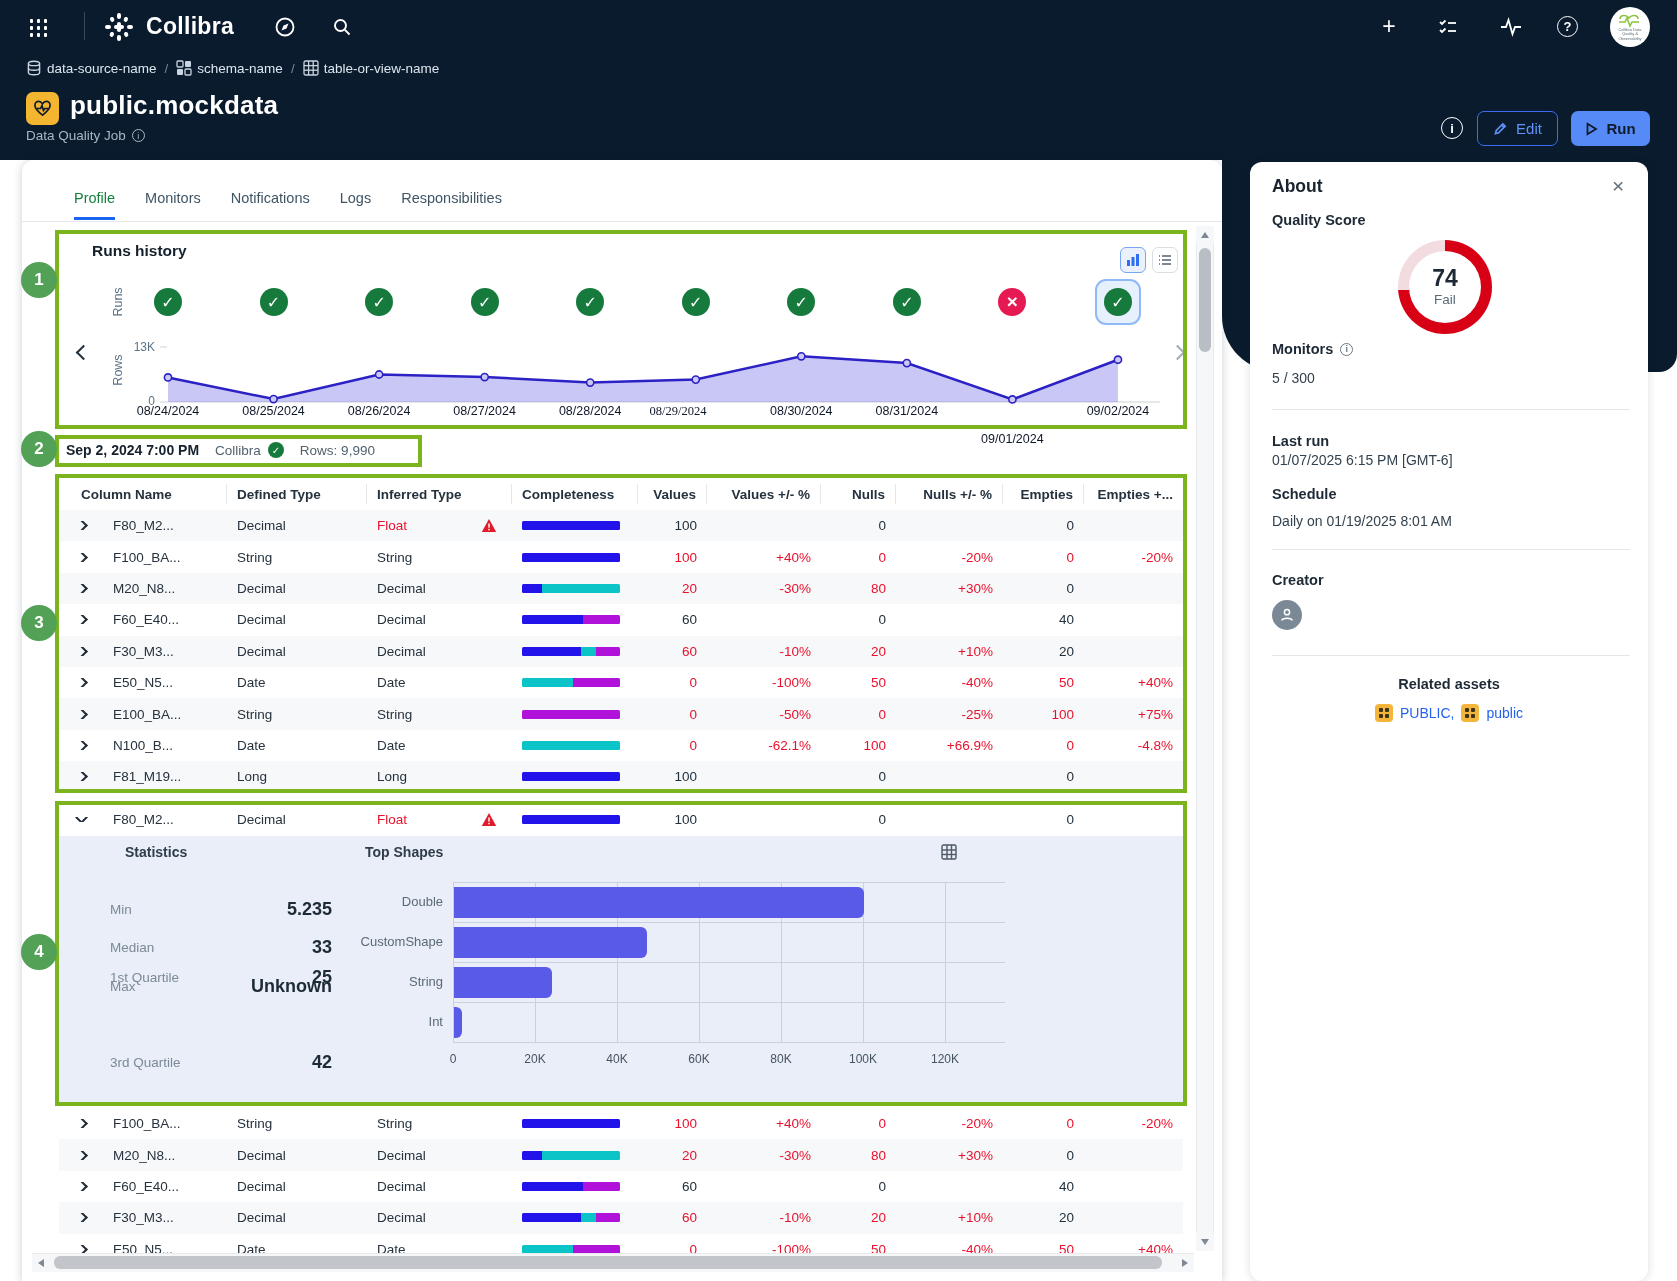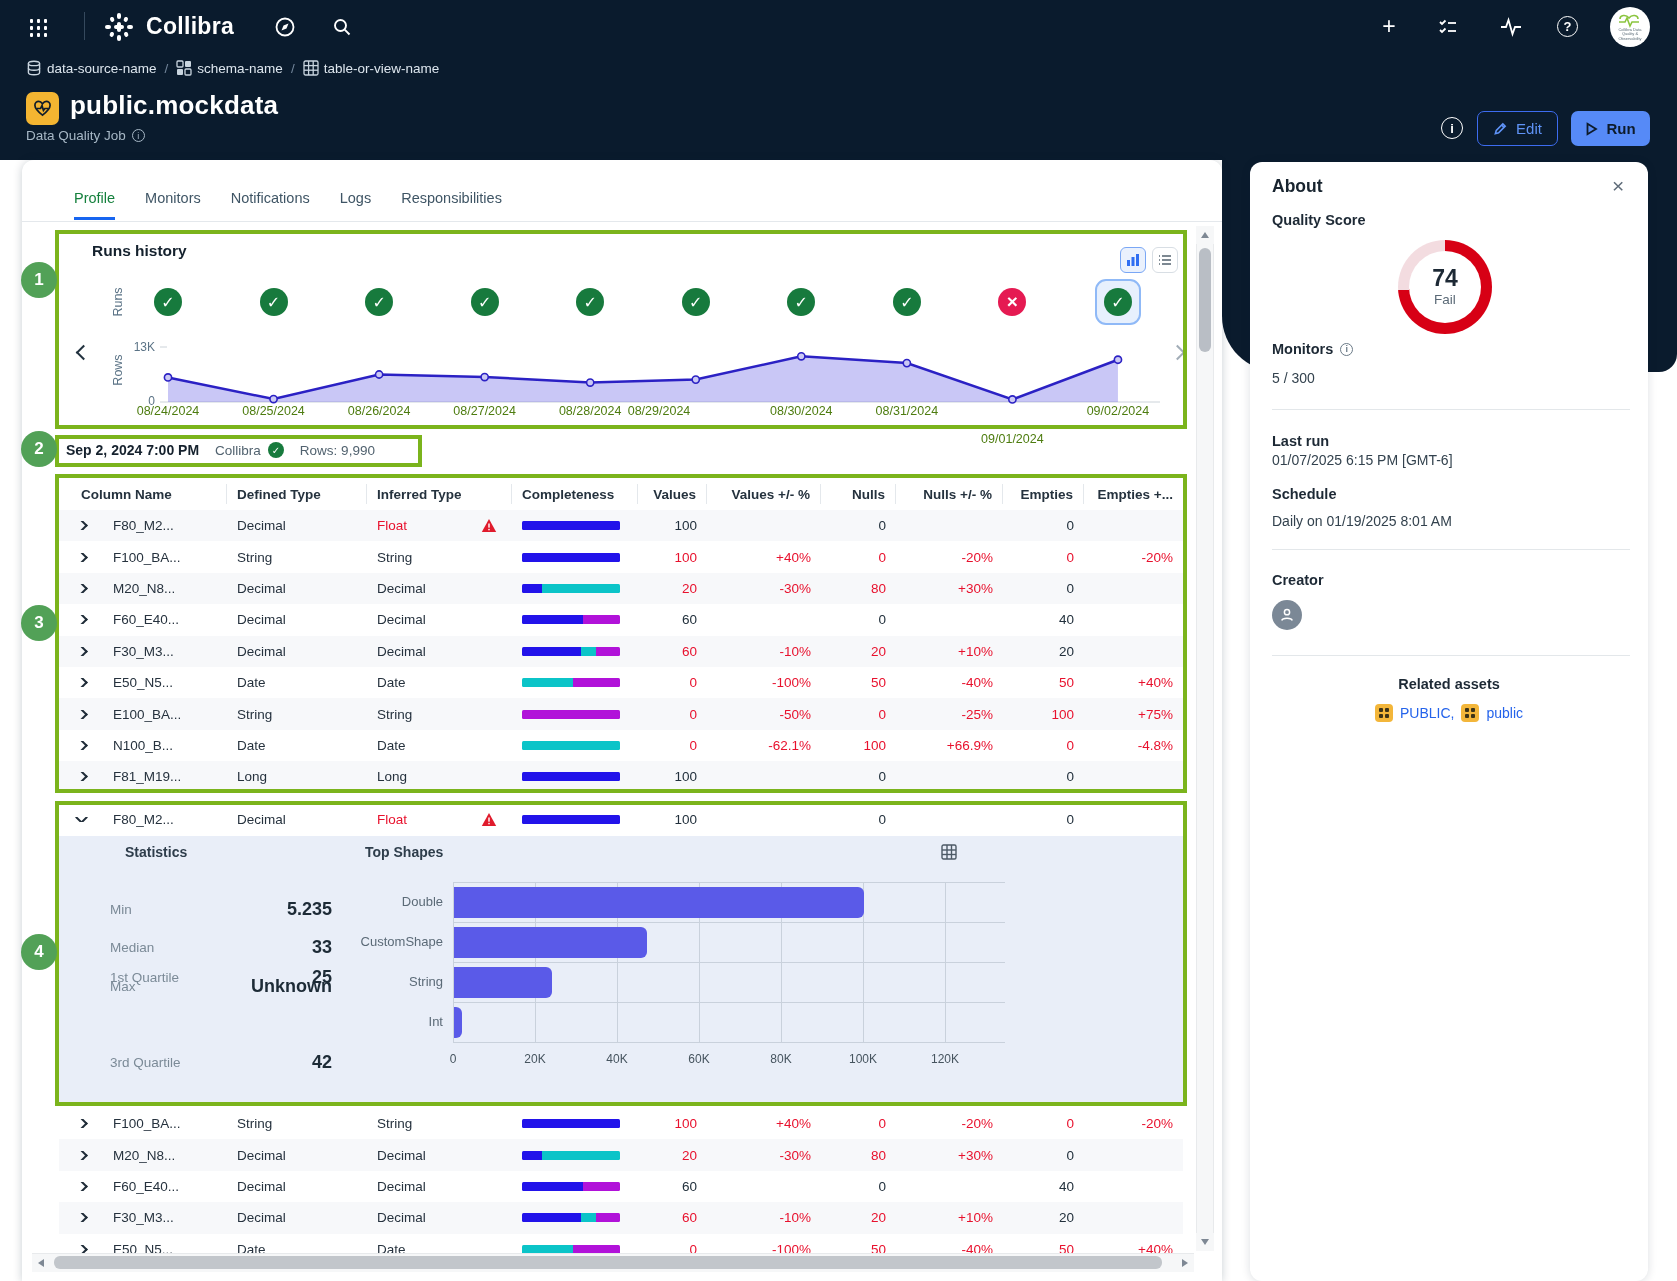--- a/index.html
+++ b/index.html
@@ -58,21 +58,21 @@
   .toggle-btn { position:absolute; top:247px; width:26px; height:26px; border-radius:6px; display:flex; align-items:center; justify-content:center; cursor:pointer; }
   .toggle-chart { left:1120px; border:1.5px solid #7aa7f5; background:#eaf1fd; }
   .toggle-list { left:1152px; border:1.5px solid #d8dee4; background:#fff; }
   .run-ic { position:absolute; top:288px; width:28px; height:28px; border-radius:50%; color:#fff; font-size:16px; font-weight:700; display:flex; align-items:center; justify-content:center; cursor:pointer; z-index:5; }
   .run-pass { background:#177a3d; } .run-fail { background:#e51a52; font-size:19px; }
   .run-sel { position:absolute; top:279px; width:46px; height:46px; border:2px solid #8fb9f7; background:#e7f0fd; border-radius:11px; z-index:4; }
   .vlabel { position:absolute; width:44px; text-align:center; font-size:12.5px; color:#5b7386; transform:rotate(-90deg); }
   .ytick { position:absolute; width:36px; text-align:right; font-size:12px; color:#5b7386; }
   .angle { width:11px; height:11px; border-left:2.5px solid #22323f; border-bottom:2.5px solid #22323f; transform:rotate(45deg); cursor:pointer; }
   .angle.right { border-color:#a2adb7; transform:rotate(225deg); }
-  .run-date { position:absolute; top:404px; width:96px; text-align:center; font-size:12.5px; color:#4d7c0f; }
+  .run-date { position:absolute; top:404px; width:96px; text-align:center; font-size:12.5px; color:#0f172a; }
 
   
   .summary { position:absolute; left:66px; top:442px; display:flex; align-items:center; gap:16px; font-size:13.5px; color:#51626f; }
   .summary .dt { font-size:14px; font-weight:700; color:#15212d; }
   .mini-check { width:16px; height:16px; border-radius:50%; background:#177a3d; color:#fff; font-size:10px; font-weight:700; display:inline-flex; align-items:center; justify-content:center; }
 
   
   .thead { position:absolute; left:59px; top:478px; width:1124px; height:32px; display:grid; grid-template-columns:12px 156px 140px 99px 46px 126px 69px 114px 75px 107px 81px 99px; align-items:center; }
   .th { font-size:13.5px; font-weight:700; color:#25323e; padding:0 10px; border-right:1px solid #e4e8ec; height:20px; display:flex; align-items:center; white-space:nowrap; overflow:hidden; }
   .th.rt { justify-content:flex-end; }
@@ -332,21 +332,21 @@
       <circle cx="746.85" cy="23.076923076923073" r="3.6" fill="#cbc9f4" stroke="#2b21c4" stroke-width="1.6"></circle>
       <circle cx="852.4" cy="59.46153846153846" r="3.6" fill="#cbc9f4" stroke="#2b21c4" stroke-width="1.6"></circle>
       <circle cx="957.9499999999999" cy="19.734615384615388" r="3.6" fill="#cbc9f4" stroke="#2b21c4" stroke-width="1.6"></circle>
     </svg>
   <div id="runs-dates">
       <div class="run-date" style="left: 120px;">08/24/2024</div>
       <div class="run-date" style="left: 225.55px;">08/25/2024</div>
       <div class="run-date" style="left: 331.1px;">08/26/2024</div>
       <div class="run-date" style="left: 436.65px;">08/27/2024</div>
       <div class="run-date" style="left: 542.2px;">08/28/2024</div>
-      <div class="run-date" style="left: 611px;">08/29/2024</div>
+      <div class="run-date" style="left: 630px; font-family: Liberation Serif, serif;">08/29/2024</div>
       <div class="run-date" style="left: 753.3px;">08/30/2024</div>
       <div class="run-date" style="left: 858.85px;">08/31/2024</div>
       <div class="run-date" style="left: 964.4px; margin-top: 28px;">09/01/2024</div>
       <div class="run-date" style="left: 1069.95px;">09/02/2024</div>
     </div>
 
   <div class="summary">
     <span class="dt">Sep 2, 2024  7:00 PM</span>
     <span style="display:flex;align-items:center;gap:7px;">
       <span>Collibra</span>

